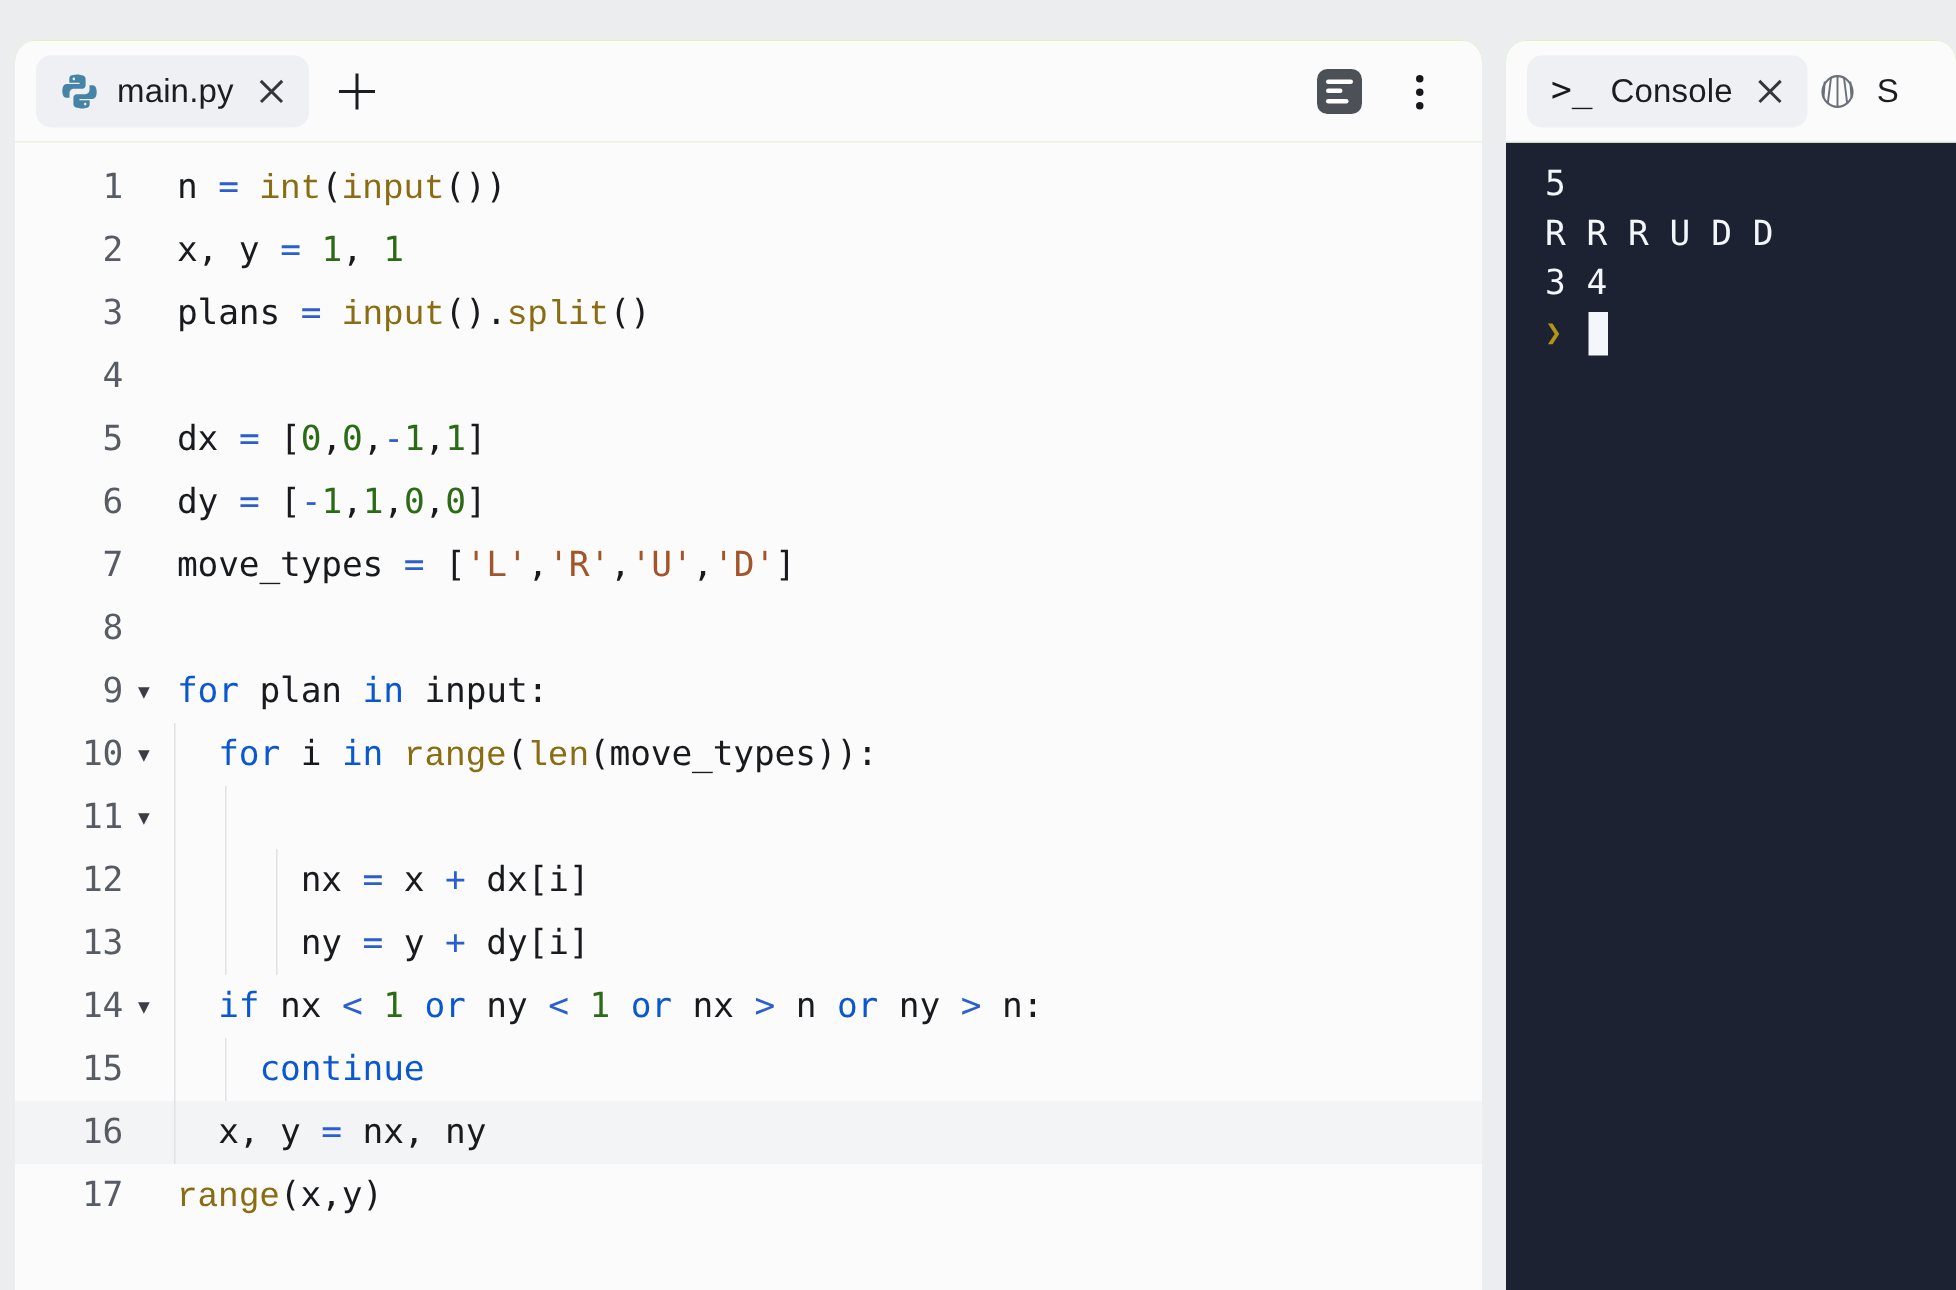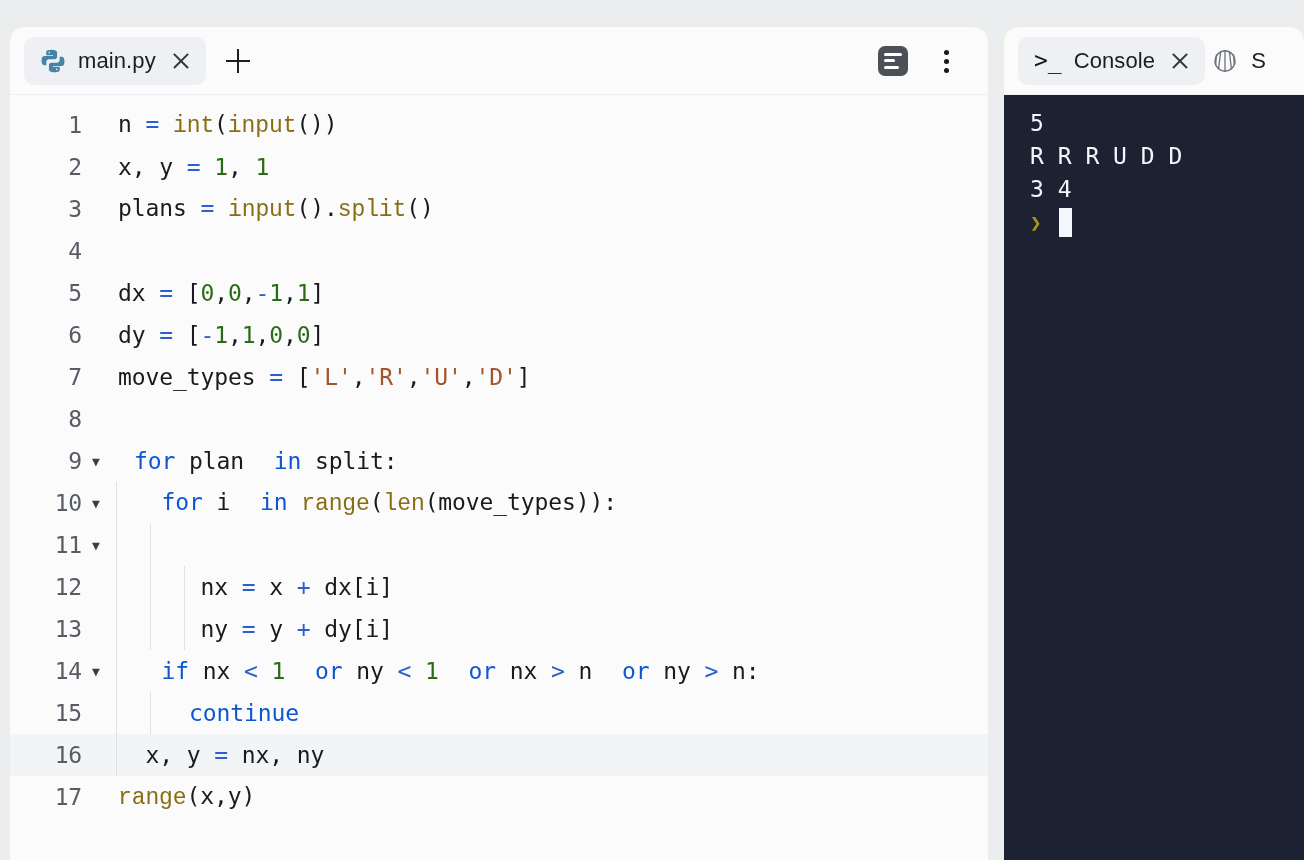--- a/index.html
+++ b/index.html
@@ -199,21 +199,21 @@
   
   .guide {
     position: absolute;
     width: 1px;
     background: #dfe1e4;
     top: 0;
     height: 42px;
   }
 
   
-  .kw  { color: #0b57d0; margin-left: 16px; }
+  .kw  { color: #0b57d0; }
   .fn  { color: #8a6d12; font-family: Liberation Mono, monospace; }
   .num { color: #2c6b15; }
   .str { color: #a2542a; }
   .op  { color: #2b5fd0; }
   .id  { color: #181a1d; }
 
   
   .console-body {
     background: #1d2232;
     height: 765px;
@@ -303,21 +303,21 @@
 
   <div class="code-area" id="code-area">
       <div class="code-line"><span class="gutter-num">1</span><span class="fold"></span><span class="code-text"><span class="id">n</span><span class="id"> </span><span class="op">=</span><span class="id"> </span><span class="fn">int</span><span class="id">(</span><span class="fn">input</span><span class="id">())</span></span></div>
       <div class="code-line"><span class="gutter-num">2</span><span class="fold"></span><span class="code-text"><span class="id">x, y </span><span class="op">=</span><span class="id"> </span><span class="num">1</span><span class="id">, </span><span class="num">1</span></span></div>
       <div class="code-line"><span class="gutter-num">3</span><span class="fold"></span><span class="code-text"><span class="id">plans </span><span class="op">=</span><span class="id"> </span><span class="fn">input</span><span class="id">().</span><span class="fn">split</span><span class="id">()</span></span></div>
       <div class="code-line"><span class="gutter-num">4</span><span class="fold"></span><span class="code-text"></span></div>
       <div class="code-line"><span class="gutter-num">5</span><span class="fold"></span><span class="code-text"><span class="id">dx </span><span class="op">=</span><span class="id"> [</span><span class="num">0</span><span class="id">,</span><span class="num">0</span><span class="id">,</span><span class="op">-</span><span class="num">1</span><span class="id">,</span><span class="num">1</span><span class="id">]</span></span></div>
       <div class="code-line"><span class="gutter-num">6</span><span class="fold"></span><span class="code-text"><span class="id">dy </span><span class="op">=</span><span class="id"> [</span><span class="op">-</span><span class="num">1</span><span class="id">,</span><span class="num">1</span><span class="id">,</span><span class="num">0</span><span class="id">,</span><span class="num">0</span><span class="id">]</span></span></div>
       <div class="code-line"><span class="gutter-num">7</span><span class="fold"></span><span class="code-text"><span class="id">move_types </span><span class="op">=</span><span class="id"> [</span><span class="str">'L'</span><span class="id">,</span><span class="str">'R'</span><span class="id">,</span><span class="str">'U'</span><span class="id">,</span><span class="str">'D'</span><span class="id">]</span></span></div>
       <div class="code-line"><span class="gutter-num">8</span><span class="fold"></span><span class="code-text"></span></div>
-      <div class="code-line"><span class="gutter-num">9</span><span class="fold">▼</span><span class="code-text"><span class="kw">for</span><span class="id"> plan </span><span class="kw">in</span><span class="id"> split:</span></span></div>
+      <div class="code-line"><span class="gutter-num">9</span><span class="fold">▼</span><span class="code-text"><span class="kw">for</span><span class="id"> plan </span><span class="kw">in</span><span class="id"> input:</span></span></div>
       <div class="code-line"><span class="guide" style="left: 106px;"></span><span class="gutter-num">10</span><span class="fold">▼</span><span class="code-text"><span class="id">  </span><span class="kw">for</span><span class="id"> i </span><span class="kw">in</span><span class="id"> </span><span class="fn">range</span><span class="id">(</span><span class="fn">len</span><span class="id">(move_types)):</span></span></div>
       <div class="code-line"><span class="guide" style="left: 106px;"></span><span class="guide" style="left: 140px;"></span><span class="gutter-num">11</span><span class="fold">▼</span></div>
       <div class="code-line"><span class="guide" style="left: 106px;"></span><span class="guide" style="left: 140px;"></span><span class="guide" style="left: 174px;"></span><span class="gutter-num">12</span><span class="fold"></span><span class="code-text"><span class="id">      nx </span><span class="op">=</span><span class="id"> x </span><span class="op">+</span><span class="id"> dx[i]</span></span></div>
       <div class="code-line"><span class="guide" style="left: 106px;"></span><span class="guide" style="left: 140px;"></span><span class="guide" style="left: 174px;"></span><span class="gutter-num">13</span><span class="fold"></span><span class="code-text"><span class="id">      ny </span><span class="op">=</span><span class="id"> y </span><span class="op">+</span><span class="id"> dy[i]</span></span></div>
       <div class="code-line"><span class="guide" style="left: 106px;"></span><span class="gutter-num">14</span><span class="fold">▼</span><span class="code-text"><span class="id">  </span><span class="kw">if</span><span class="id"> nx </span><span class="op">&lt;</span><span class="id"> </span><span class="num">1</span><span class="id"> </span><span class="kw">or</span><span class="id"> ny </span><span class="op">&lt;</span><span class="id"> </span><span class="num">1</span><span class="id"> </span><span class="kw">or</span><span class="id"> nx </span><span class="op">&gt;</span><span class="id"> n </span><span class="kw">or</span><span class="id"> ny </span><span class="op">&gt;</span><span class="id"> n:</span></span></div>
       <div class="code-line"><span class="guide" style="left: 106px;"></span><span class="guide" style="left: 140px;"></span><span class="gutter-num">15</span><span class="fold"></span><span class="code-text"><span class="id">    </span><span class="kw">continue</span></span></div>
       <div class="code-line active"><span class="guide" style="left: 106px;"></span><span class="gutter-num">16</span><span class="fold"></span><span class="code-text"><span class="id">  x, y </span><span class="op">=</span><span class="id"> nx, ny</span></span></div>
       <div class="code-line"><span class="gutter-num">17</span><span class="fold"></span><span class="code-text"><span class="fn">range</span><span class="id">(x,y)</span></span></div>
     </div>
 </div>

